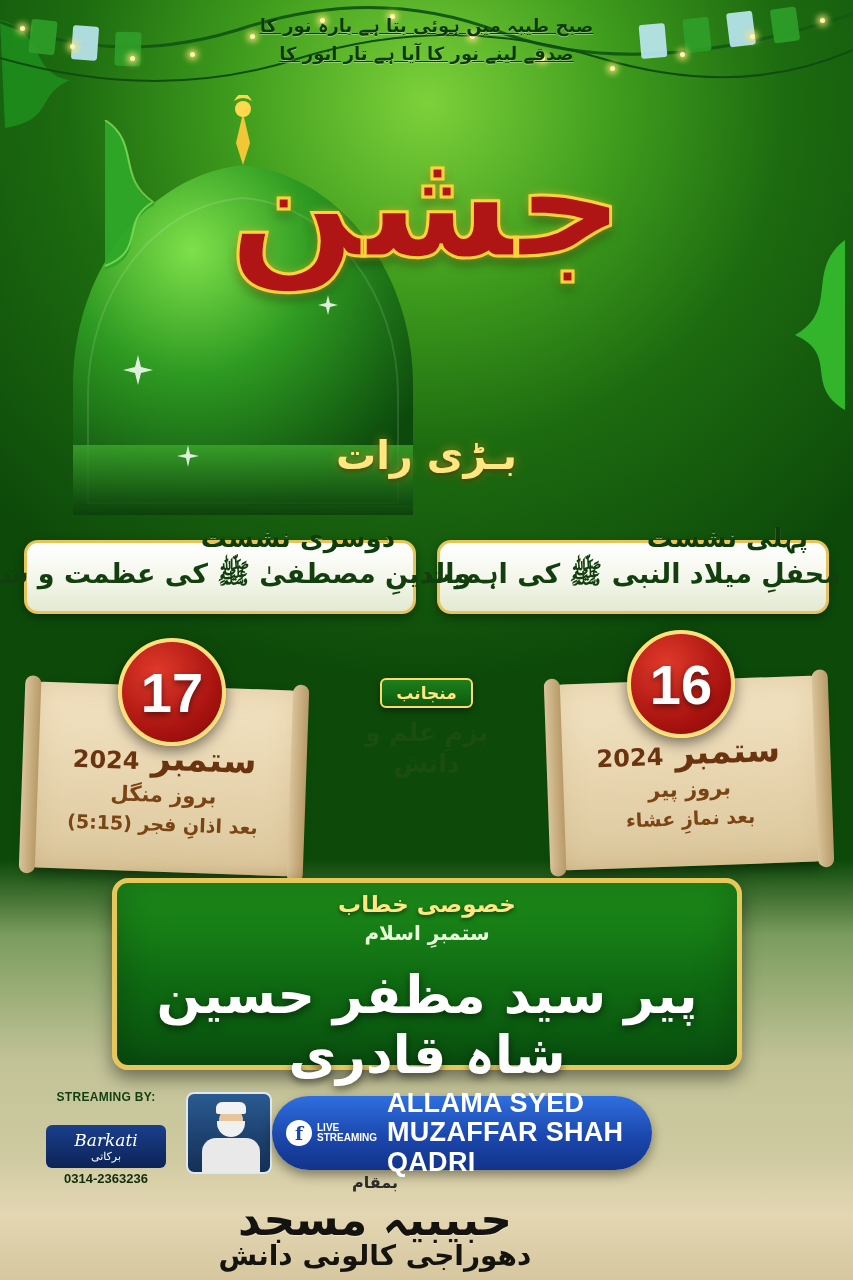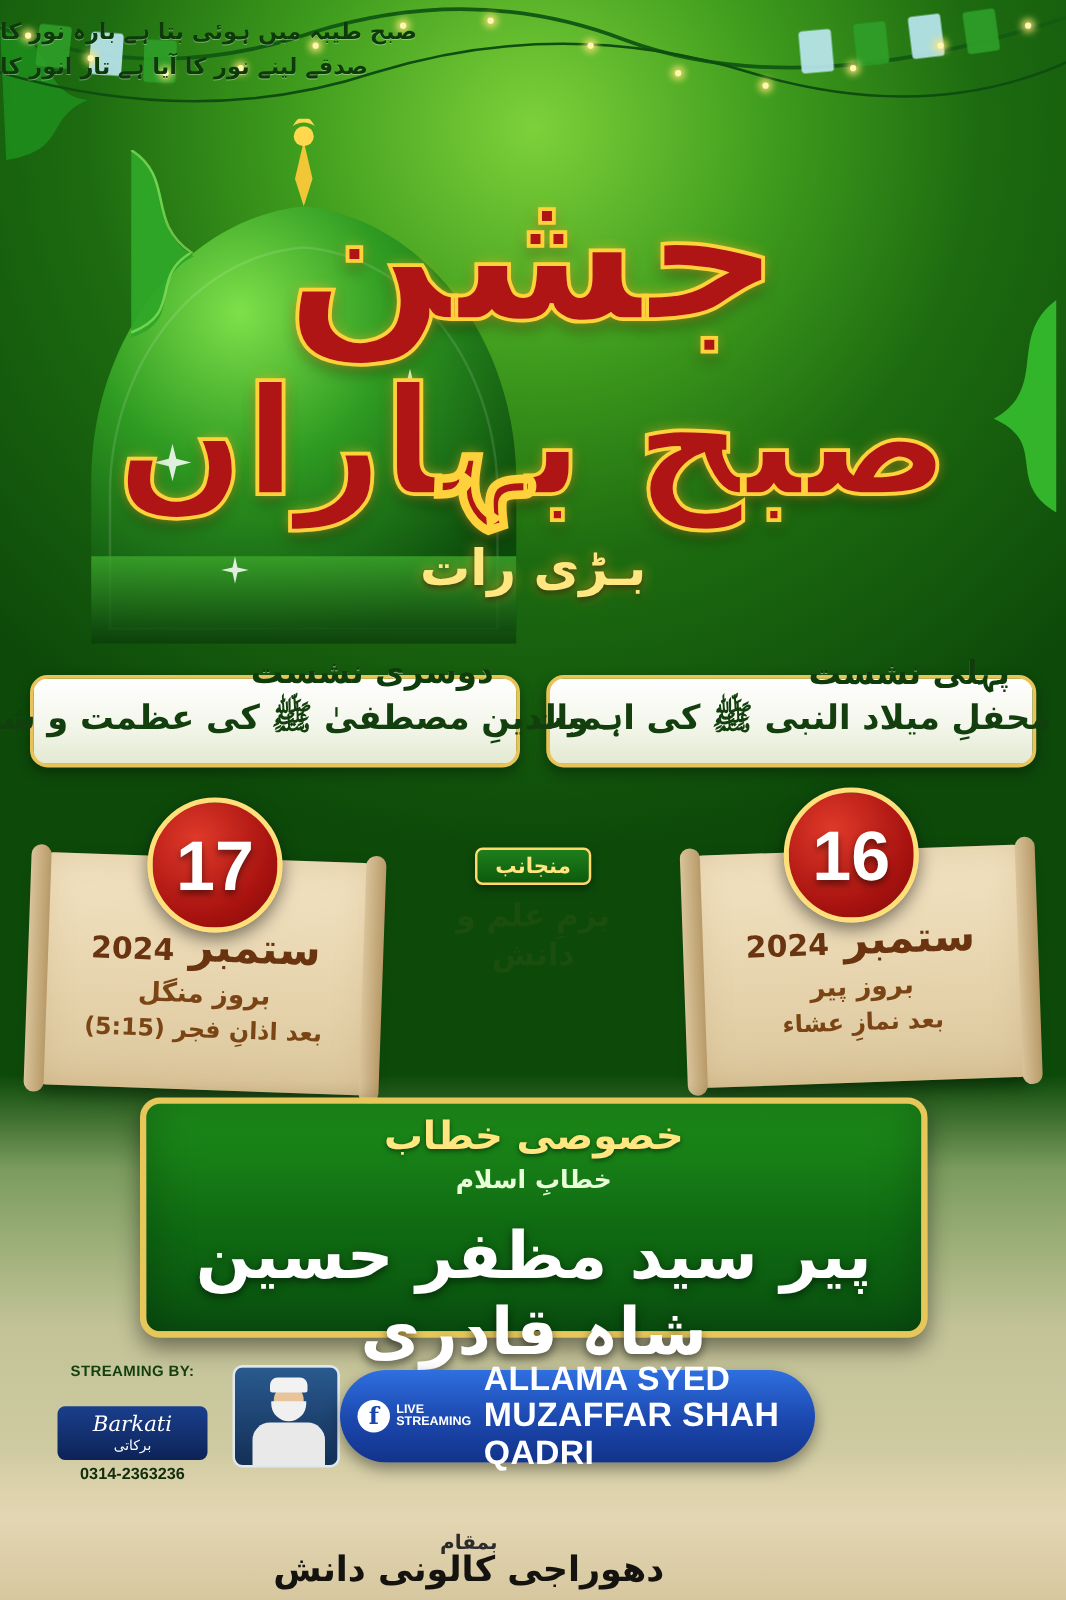--- a/index.html
+++ b/index.html
@@ -34,23 +34,24 @@
 
   
   .flag { position: absolute; }
 
   
   .dome-wrap { position: absolute; left: 28px; top: 95px; width: 430px; height: 420px; }
 
   
   .couplet {
     position: absolute; top: 12px; left: 0; width: 853px;
-    text-align: left; color: #0e3a0b;
+    text-align: center; color: #0e3a0b;
     font-family: "DejaVu Sans", "Liberation Sans", sans-serif;
     direction: rtl;
+    text-decoration: underline;
   }
   .couplet div { font-size: 18px; line-height: 1.55; font-weight: 700;
     text-shadow: 0 1px 0 rgba(255,255,255,0.35); }
 
   
   .title-main {
     position: absolute; top: 120px; left: 0; width: 853px;
     text-align: center; direction: rtl;
     font-family: "DejaVu Sans", "Liberation Sans", sans-serif;
     font-size: 150px; line-height: 1.12; font-weight: 700;
@@ -153,21 +154,21 @@
   
   .speaker-panel {
     position: absolute; left: 112px; top: 878px; width: 630px; height: 192px;
     background: linear-gradient(180deg, #1e8f1a 0%, #0f6a12 55%, #0a5210 100%);
     border: 5px solid #e8c75a;
     border-radius: 16px;
     box-shadow: 0 8px 18px rgba(0,0,0,0.45), inset 0 0 40px rgba(0,0,0,0.25);
     direction: rtl; text-align: center;
   }
   .speaker-top {
-    margin-top: 8px; color: #ffe680; font-size: 31px; font-weight: 700;
+    margin-top: 8px; color: #ffe680; font-size: 23px; font-weight: 700;
     font-family: "DejaVu Sans", "Liberation Sans", sans-serif;
     text-shadow: 0 2px 4px rgba(0,0,0,.5);
   }
   .speaker-sub {
     color: #e9ffd8; font-size: 20px; font-weight: 700; margin-top: 4px;
     font-family: "DejaVu Sans", "Liberation Sans", sans-serif;
   }
   .speaker-name {
     color: #ffffff; font-size: 52px; font-weight: 700; margin-top: 20px;
     font-family: "DejaVu Sans", "Liberation Sans", sans-serif;
@@ -316,21 +317,20 @@
     <div class="light-dot" style="left:820px; top:18px;"></div>
   </div>
 
   <div class="couplet">
     <div>صبح طیبہ میں ہوئی بتا ہے بارہ نور کا</div>
     <div>صدقے لینے نور کا آیا ہے تار انور کا</div>
   </div>
 
   <div class="title-main">
     <div>جشن</div>
-    <div style="font-size:120px;">صبح بہاراں</div>
   </div>
   <div class="title-sub">بـڑی رات</div>
 
   <div class="sessions">
     <div class="session" id="session-right">
       <span class="session-tag">پہلی نشست</span>
       <span class="txt">محفلِ میلاد النبی ﷺ کی اہمیت</span>
     </div>
     <div class="session" id="session-left">
       <span class="session-tag">دوسری نشست</span>
@@ -367,21 +367,21 @@
 
     <div class="mid-tag">
       <span class="pill">منجانب</span>
       <div class="l1">بزمِ علم و</div>
       <div class="l2">دانش</div>
     </div>
   </div>
 
   <div class="speaker-panel">
     <div class="speaker-top">خصوصی خطاب</div>
-    <div class="speaker-sub">خطابِ اسلام</div>
+    <div class="speaker-sub">ستمبرِ اسلام</div>
     <div class="speaker-name">پیر سید مظفر حسین شاہ قادری</div>
   </div>
 
   <div class="designed">
     <div class="lbl">STREAMING BY:</div>
     <div class="card">
       <div class="brand">Barkati</div>
       <div class="ur">برکاتی</div>
     </div>
     <div class="phone">0314-2363236</div>
@@ -403,16 +403,17 @@
       </div>
     </div>
     <div>
       <div class="live-name">ALLAMA SYED</div>
       <div class="live-name">MUZAFFAR SHAH QADRI</div>
     </div>
   </div>
 
   <div class="footer">
     <div class="footer-top">بمقام</div>
+    <div class="footer-main">حبیبیہ مسجد</div>
     <div class="footer-sub">دھوراجی کالونی دانش</div>
   </div>
 
 </div>
 
 </body></html>

